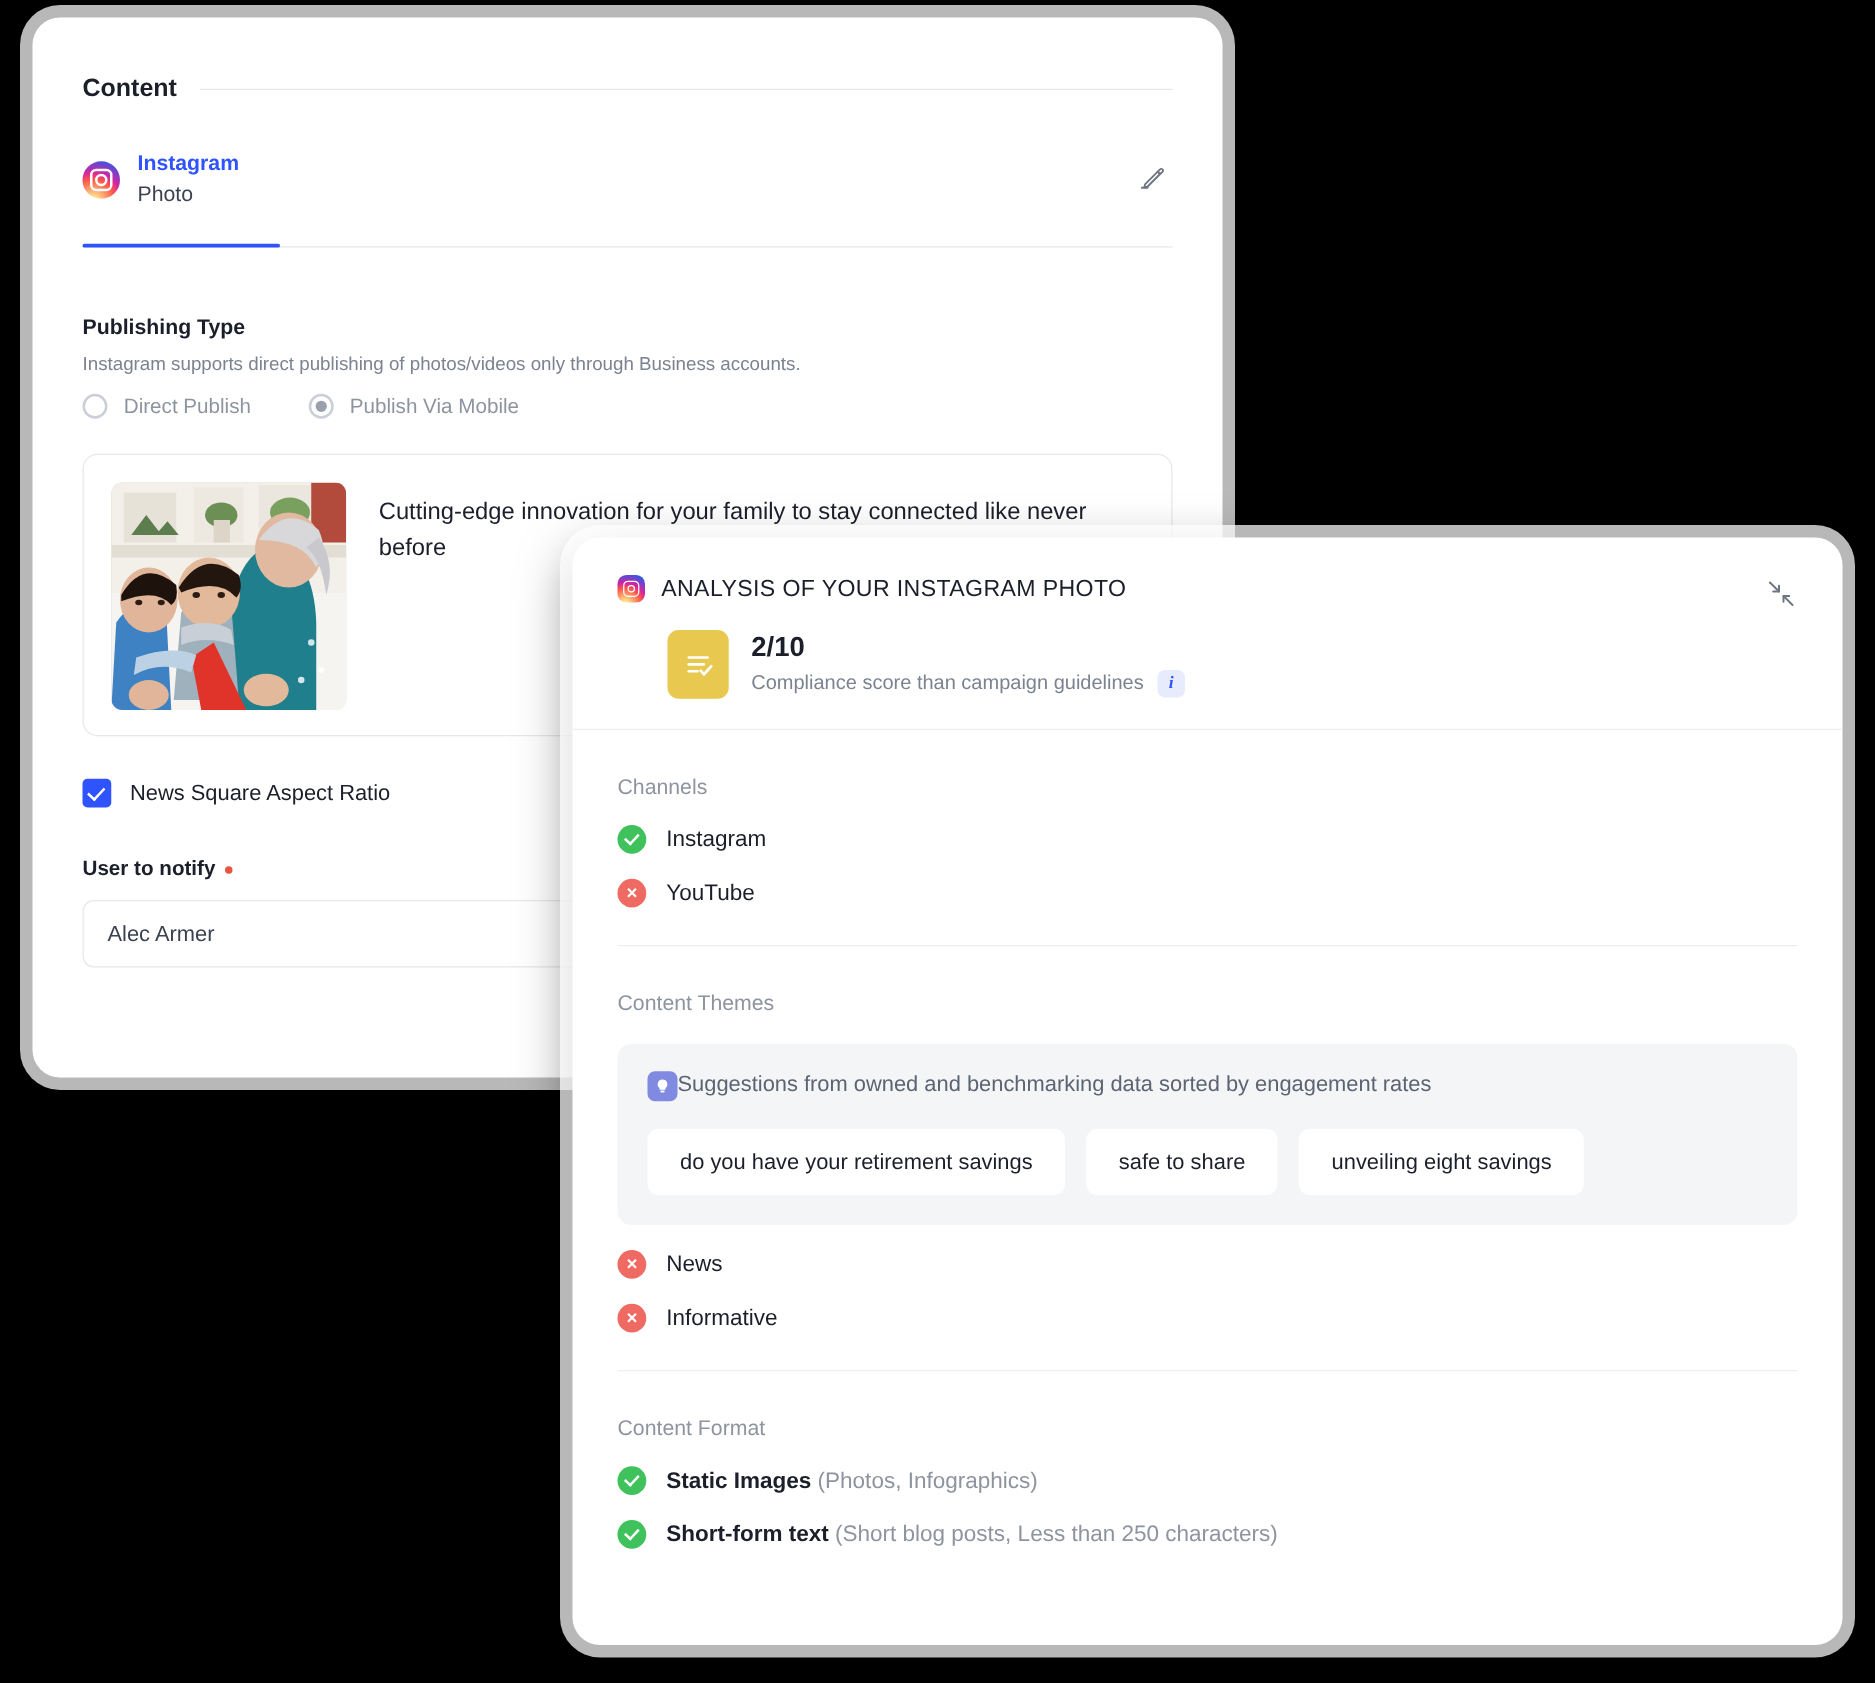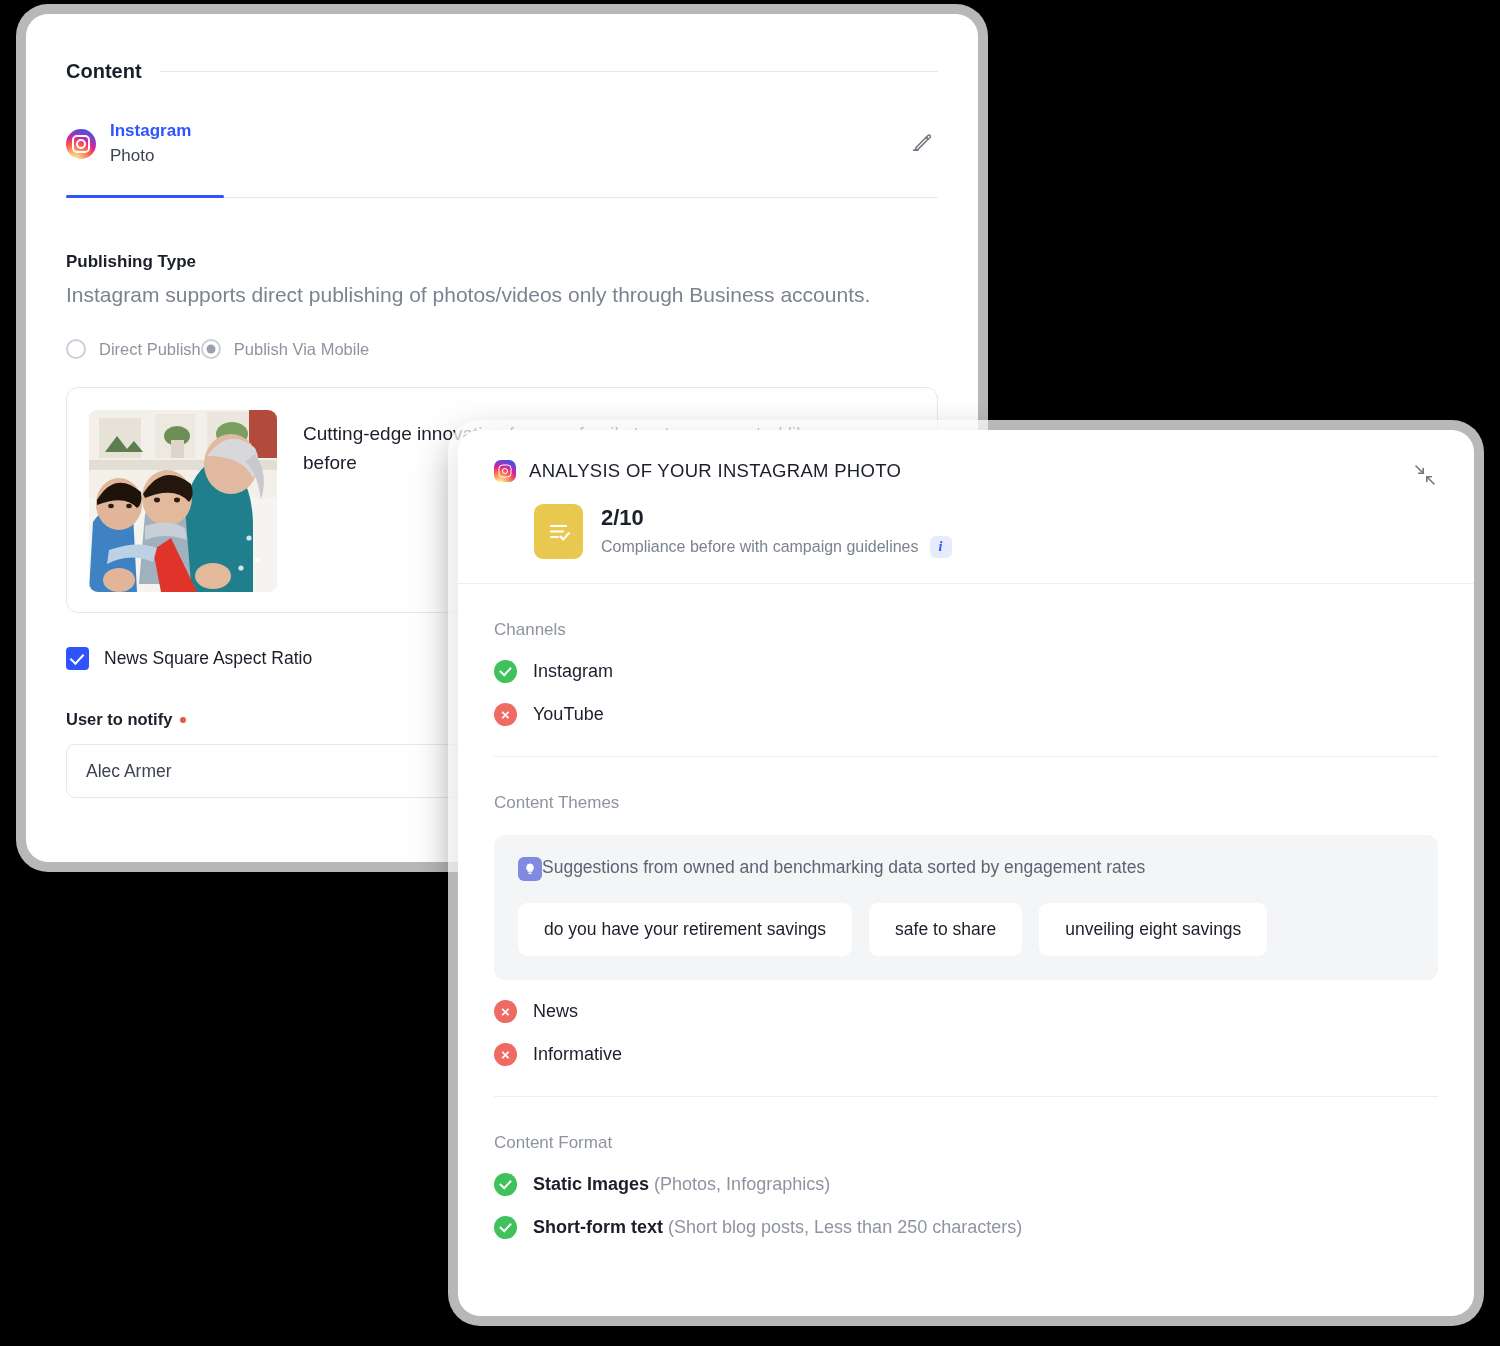--- a/index.html
+++ b/index.html
@@ -117,27 +117,28 @@
 
   
   .pub-block { margin: 54px 40px 0 40px; }
   .pub-title {
     font-size: 17px;
     font-weight: bold;
     color: #1b1f2a;
   }
   .pub-desc {
     margin-top: 11px;
-    font-size: 21px;
+    font-size: 15px;
     color: #7b8290;
   }
   .radio-row {
     display: flex;
     align-items: center;
-    margin-top: 32px;
+    gap: 46px;
+    margin-top: 15px;
   }
   .radio-opt {
     display: flex;
     align-items: center;
     gap: 13px;
   }
   .radio-dot {
     width: 20px; height: 20px;
     border-radius: 50%;
     border: 2px solid #c9ced8;
@@ -524,21 +525,21 @@
             <line x1="6" y1="8" x2="21" y2="8"></line>
             <line x1="6" y1="13.5" x2="18" y2="13.5"></line>
             <line x1="6" y1="19" x2="13" y2="19"></line>
             <polyline points="15.5,18.5 18.2,21.4 24,15"></polyline>
           </g>
         </svg>
       </span>
       <span>
         <div class="score-num">2/10</div>
         <div class="score-sub">
-          <span>Compliance before with campaign guidelines</span>
+          <span>Compliance score than campaign guidelines</span>
           <span class="info-badge">i</span>
         </div>
       </span>
     </div>
   </div>
 
   <div class="ap-divider-full"></div>
 
   <div class="ap-body">
 

